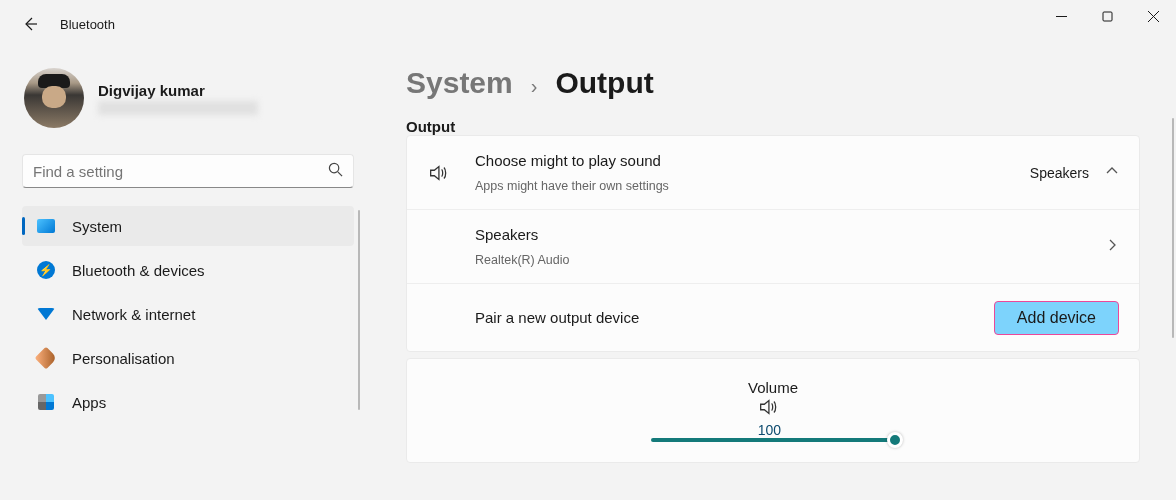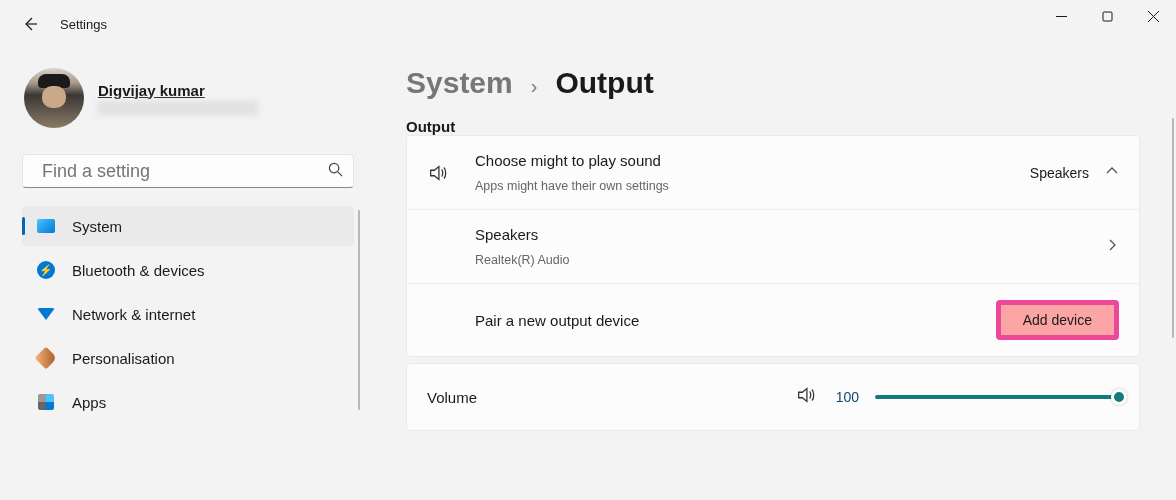--- a/index.html
+++ b/index.html
@@ -11,25 +11,25 @@
     .window-controls { position: absolute; right: 0; top: 0; display: flex; }
     .window-controls .ctrl { width: 46px; height: 32px; display: flex; justify-content: center; align-items: center; cursor: pointer; }
 
     .container { display: flex; padding-left: 22px; height: calc(100% - 48px); }
     
     .sidebar { width: 352px; padding-right: 20px; }
     .profile { display: flex; align-items: center; padding: 20px 0 20px 2px; gap: 14px; }
     .avatar { width: 60px; height: 60px; border-radius: 50%; background: linear-gradient(180deg, #d9d4cf 0%, #a89986 25%, #3a3734 45%, #8b7a66 100%); position: relative; overflow: hidden; }
     .avatar::before { content: ''; position: absolute; top: 6px; left: 14px; width: 32px; height: 14px; background: #1a1a1a; border-radius: 8px 8px 4px 4px; }
     .avatar::after { content: ''; position: absolute; top: 18px; left: 18px; width: 24px; height: 22px; background: #c9a987; border-radius: 10px; }
-    .profile-info .name { font-size: 15px; font-weight: 600; color: #1a1a1a; text-decoration: underline; }
+    .profile-info .name { font-size: 15px; font-weight: 600; color: #1a1a1a; }
     .profile-info .email { font-size: 12px; color: #e8e8e8; margin-top: 2px; filter: blur(3px); width: 160px; height: 14px; background: #e0e0e0; }
     
     .searchbox { display: flex; align-items: center; background: #fdfdfd; border: 1px solid #e5e5e5; border-bottom: 1.5px solid #888; border-radius: 4px; height: 34px; padding: 0 10px; margin: 6px 0 18px 0; }
-    .searchbox input { border: none; outline: none; flex: 1; font-size: 18px; background: transparent; color: #555; margin-left: 9px; }
+    .searchbox input { border: none; outline: none; flex: 1; font-size: 15px; background: transparent; color: #555; }
     .searchbox .search-icon { color: #444; }
 
     .nav { position: relative; }
     .nav-item { display: flex; align-items: center; height: 40px; padding: 0 14px; border-radius: 4px; cursor: pointer; gap: 16px; margin-bottom: 4px; }
     .nav-item.active { background: #eaeaea; position: relative; }
     .nav-item.active::before { content: ''; position: absolute; left: 0; top: 11px; bottom: 11px; width: 3px; background: #0067c0; border-radius: 2px; }
     .nav-item .nav-ico { width: 20px; height: 20px; display: flex; align-items: center; justify-content: center; }
     .nav-item .nav-label { font-size: 15px; color: #1a1a1a; }
 
     .nav-scroll-indicator { position: absolute; right: -6px; top: 4px; width: 2px; height: 200px; background: #b8b8b8; border-radius: 2px; }
@@ -51,44 +51,44 @@
     
     .card { background: #fcfcfc; border: 1px solid #eaeaea; border-radius: 4px; margin-bottom: 6px; }
     .card-row { display: flex; align-items: center; padding: 16px 20px; min-height: 68px; }
     .card-row + .card-row { border-top: 1px solid #eee; }
     .row-icon { width: 36px; color: #333; display:flex; align-items:center; }
     .row-mid { flex: 1; padding-left: 12px; }
     .row-title { font-size: 15px; color: #1a1a1a; }
     .row-sub { font-size: 12.5px; color: #666; margin-top: 10px; }
     .row-right { display: flex; align-items: center; gap: 16px; color: #1a1a1a; font-size: 14px; }
     .chev-btn { color: #555; cursor: pointer; }
-    .add-btn { background: #fca5a5; border: 5px solid #ec4899; border-radius: 4px; padding: 7px 22px; font-size: 14px; cursor: pointer; color: #1a1a1a; }
+    .add-btn { background: #7dd3fc; border: 1px solid #ec4899; border-radius: 4px; padding: 7px 22px; font-size: 16px; cursor: pointer; color: #1a1a1a; }
 
     .card-row.indent .row-mid { padding-left: 48px; }
     .card-row.indent-extra .row-mid { padding-left: 48px; }
 
-    .vol-row { display: flex; align-items: center; padding: 20px 20px; }
+    .vol-row { display: flex; align-items: center; padding: 20px 20px; flex-direction: column; }
     .vol-label { font-size: 15px; color: #1a1a1a; flex: 0 0 auto; }
     .vol-spacer { flex: 1; }
     .vol-icon { color: #333; margin-right: 10px; }
     .vol-val { font-size: 14px; color: #0c4a6e; width: 32px; text-align: right; margin-right: 16px; }
     .slider-track { position: relative; width: 244px; height: 4px; background: #147a7a; border-radius: 2px; }
     .slider-thumb { position: absolute; right: -8px; top: -6px; width: 16px; height: 16px; background: #147a7a; border: 3px solid #fff; border-radius: 50%; box-shadow: 0 0 3px rgba(0,0,0,.25); cursor: pointer; }
   </style>
 </head>
 <body>
 
 <div class="titlebar">
   <div class="back">
     <svg width="16" height="16" viewBox="0 0 16 16">
         <path d="M10 2 L4 8 L10 14" stroke="#1a1a1a" stroke-width="1.2" fill="none"></path>
         <path d="M4 8 H15" stroke="#1a1a1a" stroke-width="1.2"></path>
       </svg>
   </div>
-  <div class="title">Settings</div>
+  <div class="title">Bluetooth</div>
   <div class="window-controls">
     <div class="ctrl">
         <svg width="11" height="11">
           <path d="M0 5.5 H11" stroke="#1a1a1a" stroke-width="1"></path>
         </svg>
       </div>
     <div class="ctrl">
         <svg width="11" height="11">
           <rect x="1" y="1" width="9" height="9" stroke="#1a1a1a" stroke-width="1" fill="none" rx="1"></rect>
         </svg>

